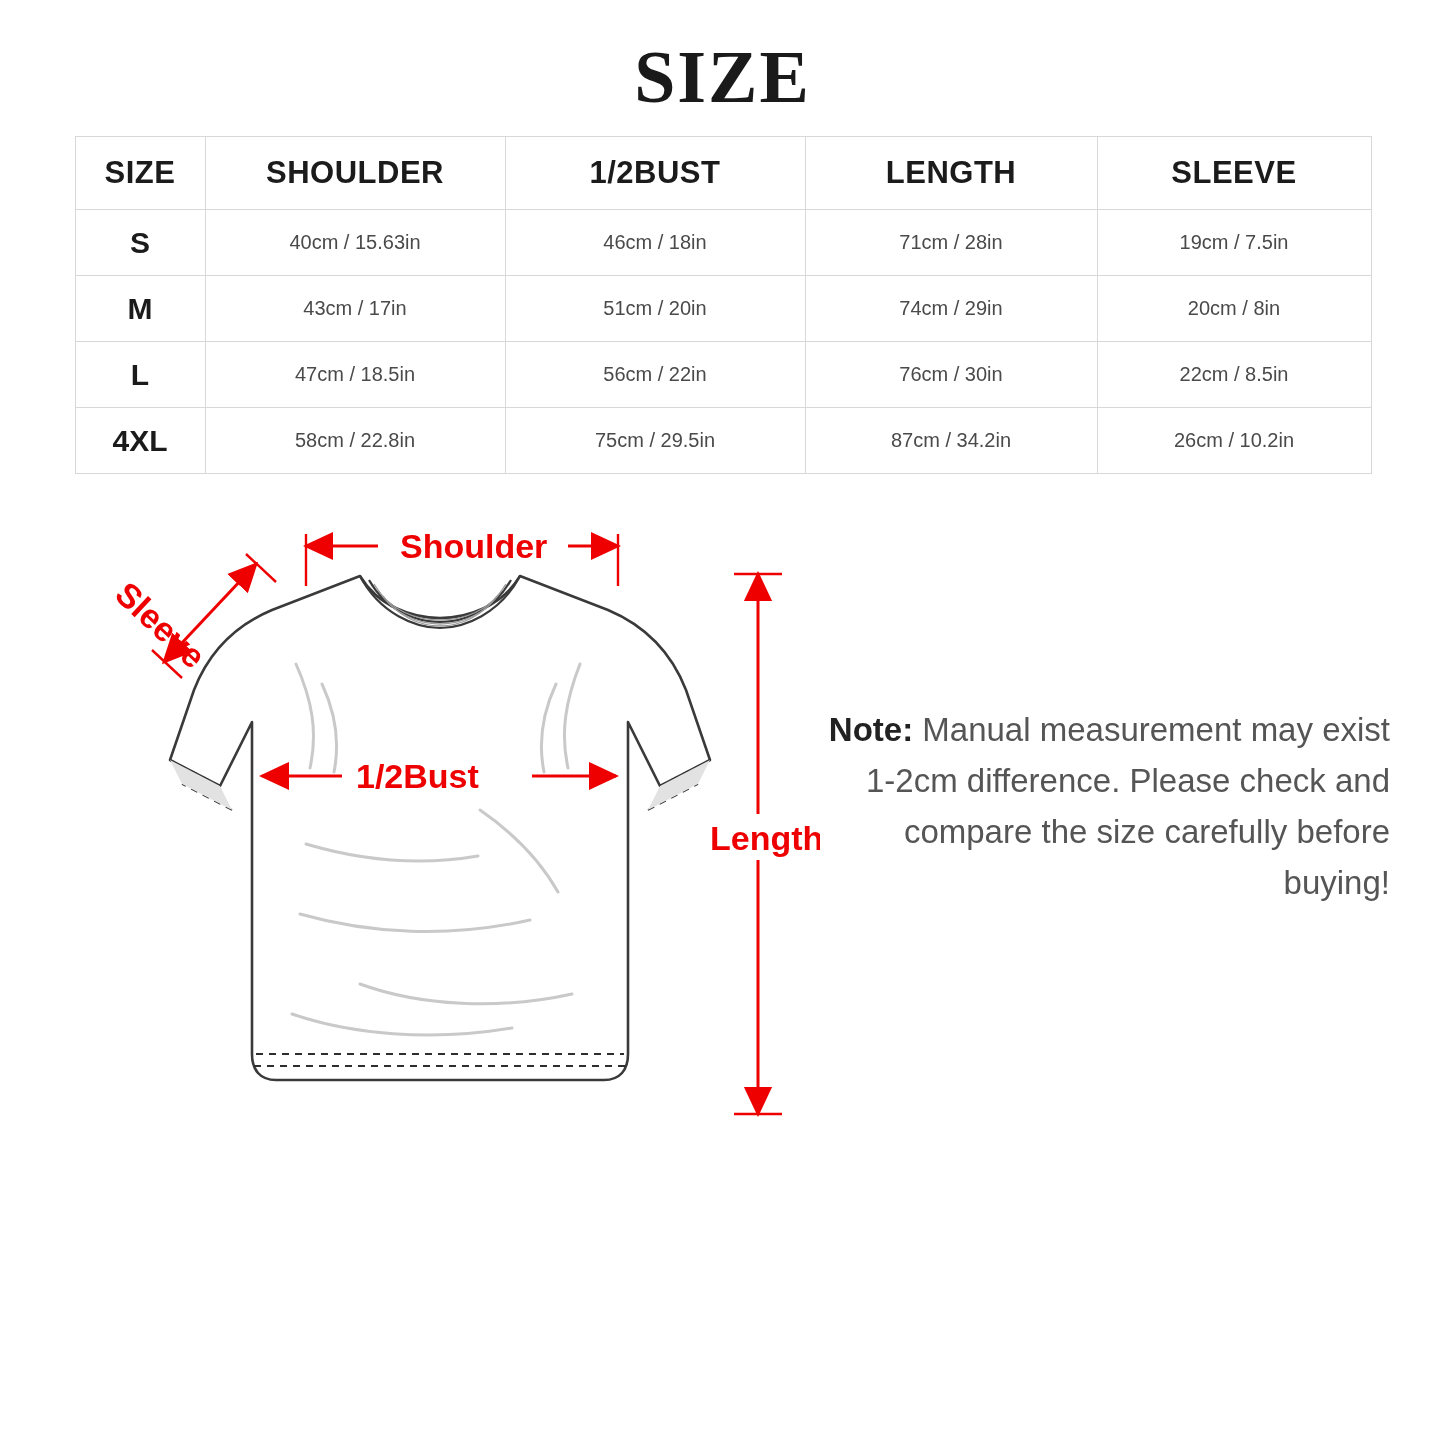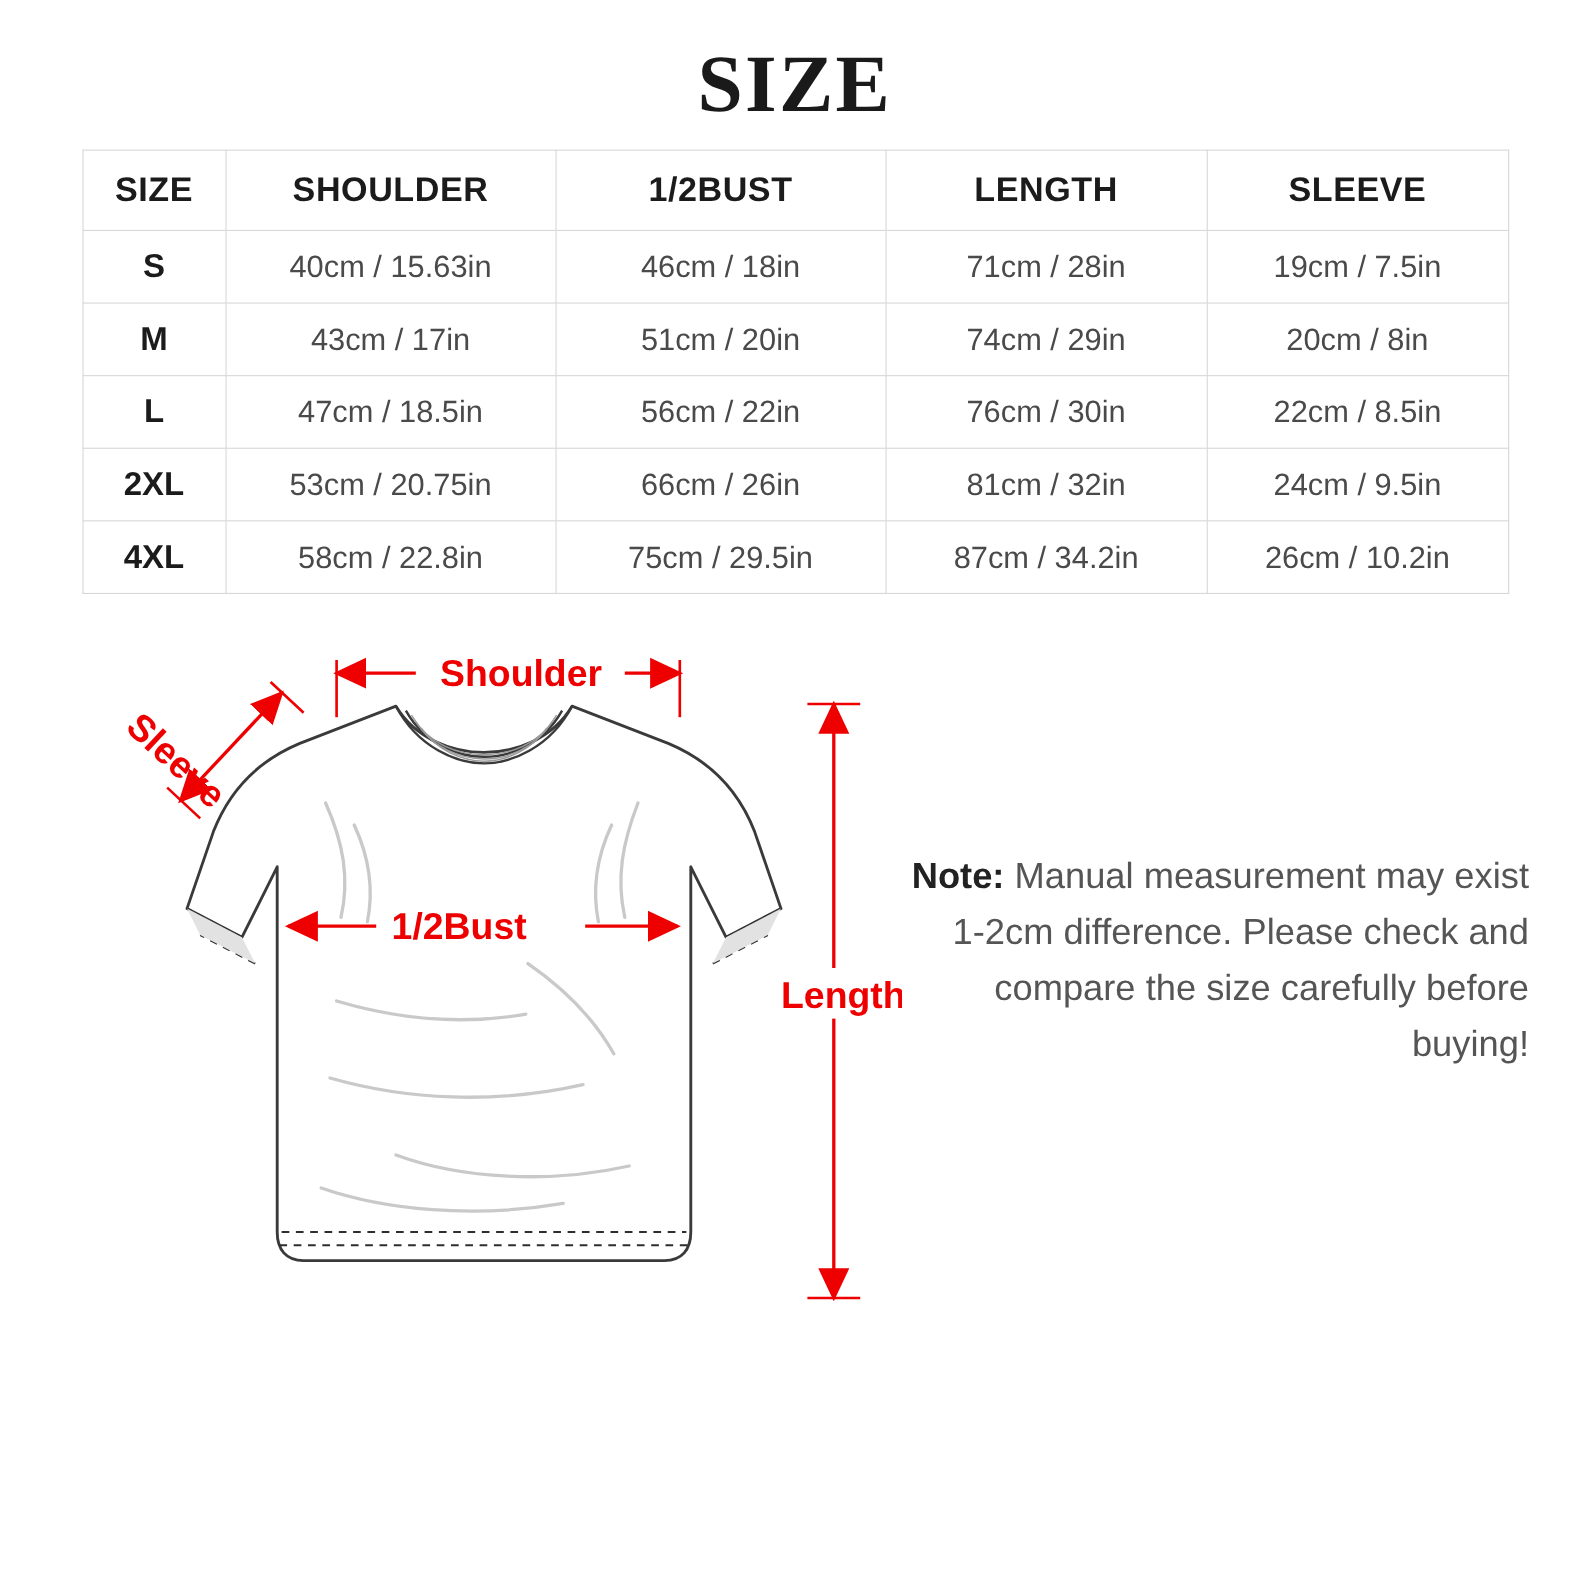--- a/index.html
+++ b/index.html
@@ -52,21 +52,21 @@
     color: #1b1b1b;
     height: 72px;
     letter-spacing: 0.5px;
   }
   table.size-table td.size-col {
     font-size: 30px;
     font-weight: bold;
     color: #1b1b1b;
   }
   table.size-table td.val {
-    font-size: 28px;
+    font-size: 20px;
     color: #4a4a4a;
     font-weight: normal;
   }
   col.c-size   { width: 130px; }
   col.c-should { width: 300px; }
   col.c-bust   { width: 300px; }
   col.c-length { width: 292px; }
   col.c-sleeve { width: 274px; }
 
   
@@ -135,27 +135,20 @@
         <td class="val">51cm / 20in</td>
         <td class="val">74cm / 29in</td>
         <td class="val">20cm / 8in</td>
       </tr>
       <tr>
         <td class="size-col">L</td>
         <td class="val">47cm / 18.5in</td>
         <td class="val">56cm / 22in</td>
         <td class="val">76cm / 30in</td>
         <td class="val">22cm / 8.5in</td>
-      </tr>
-      <tr>
-        <td class="size-col">2XL</td>
-        <td class="val">53cm / 20.75in</td>
-        <td class="val">66cm / 26in</td>
-        <td class="val">81cm / 32in</td>
-        <td class="val">24cm / 9.5in</td>
       </tr>
       <tr>
         <td class="size-col">4XL</td>
         <td class="val">58cm / 22.8in</td>
         <td class="val">75cm / 29.5in</td>
         <td class="val">87cm / 34.2in</td>
         <td class="val">26cm / 10.2in</td>
       </tr>
     </tbody>
   </table>

